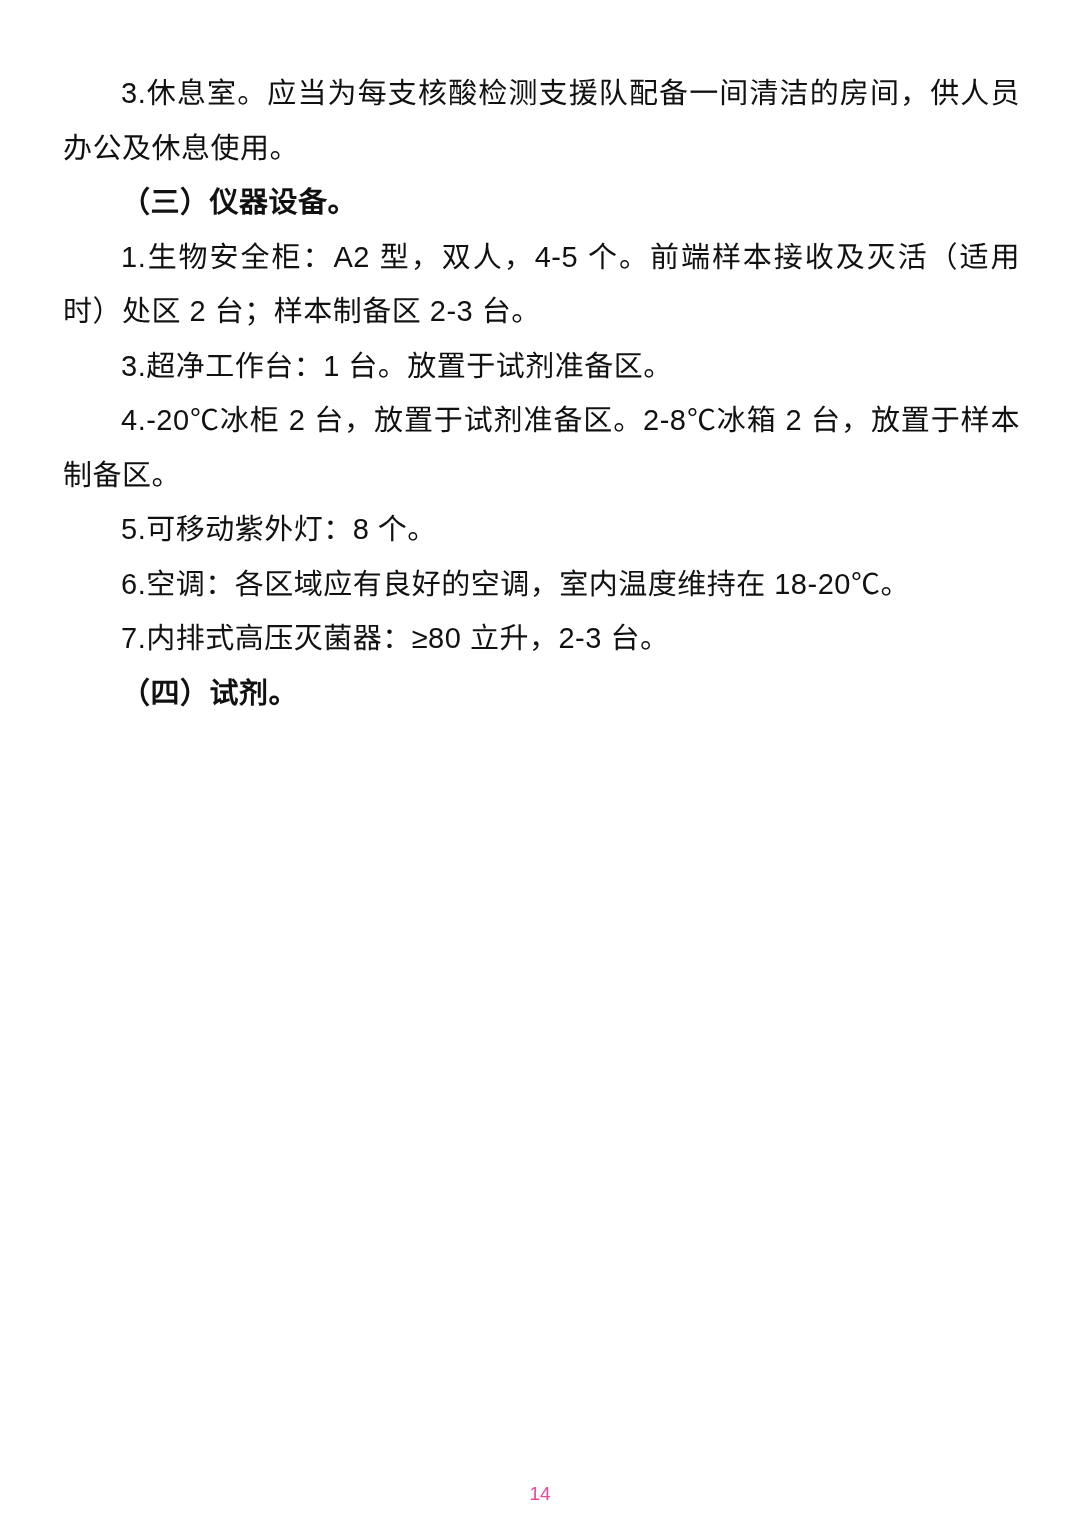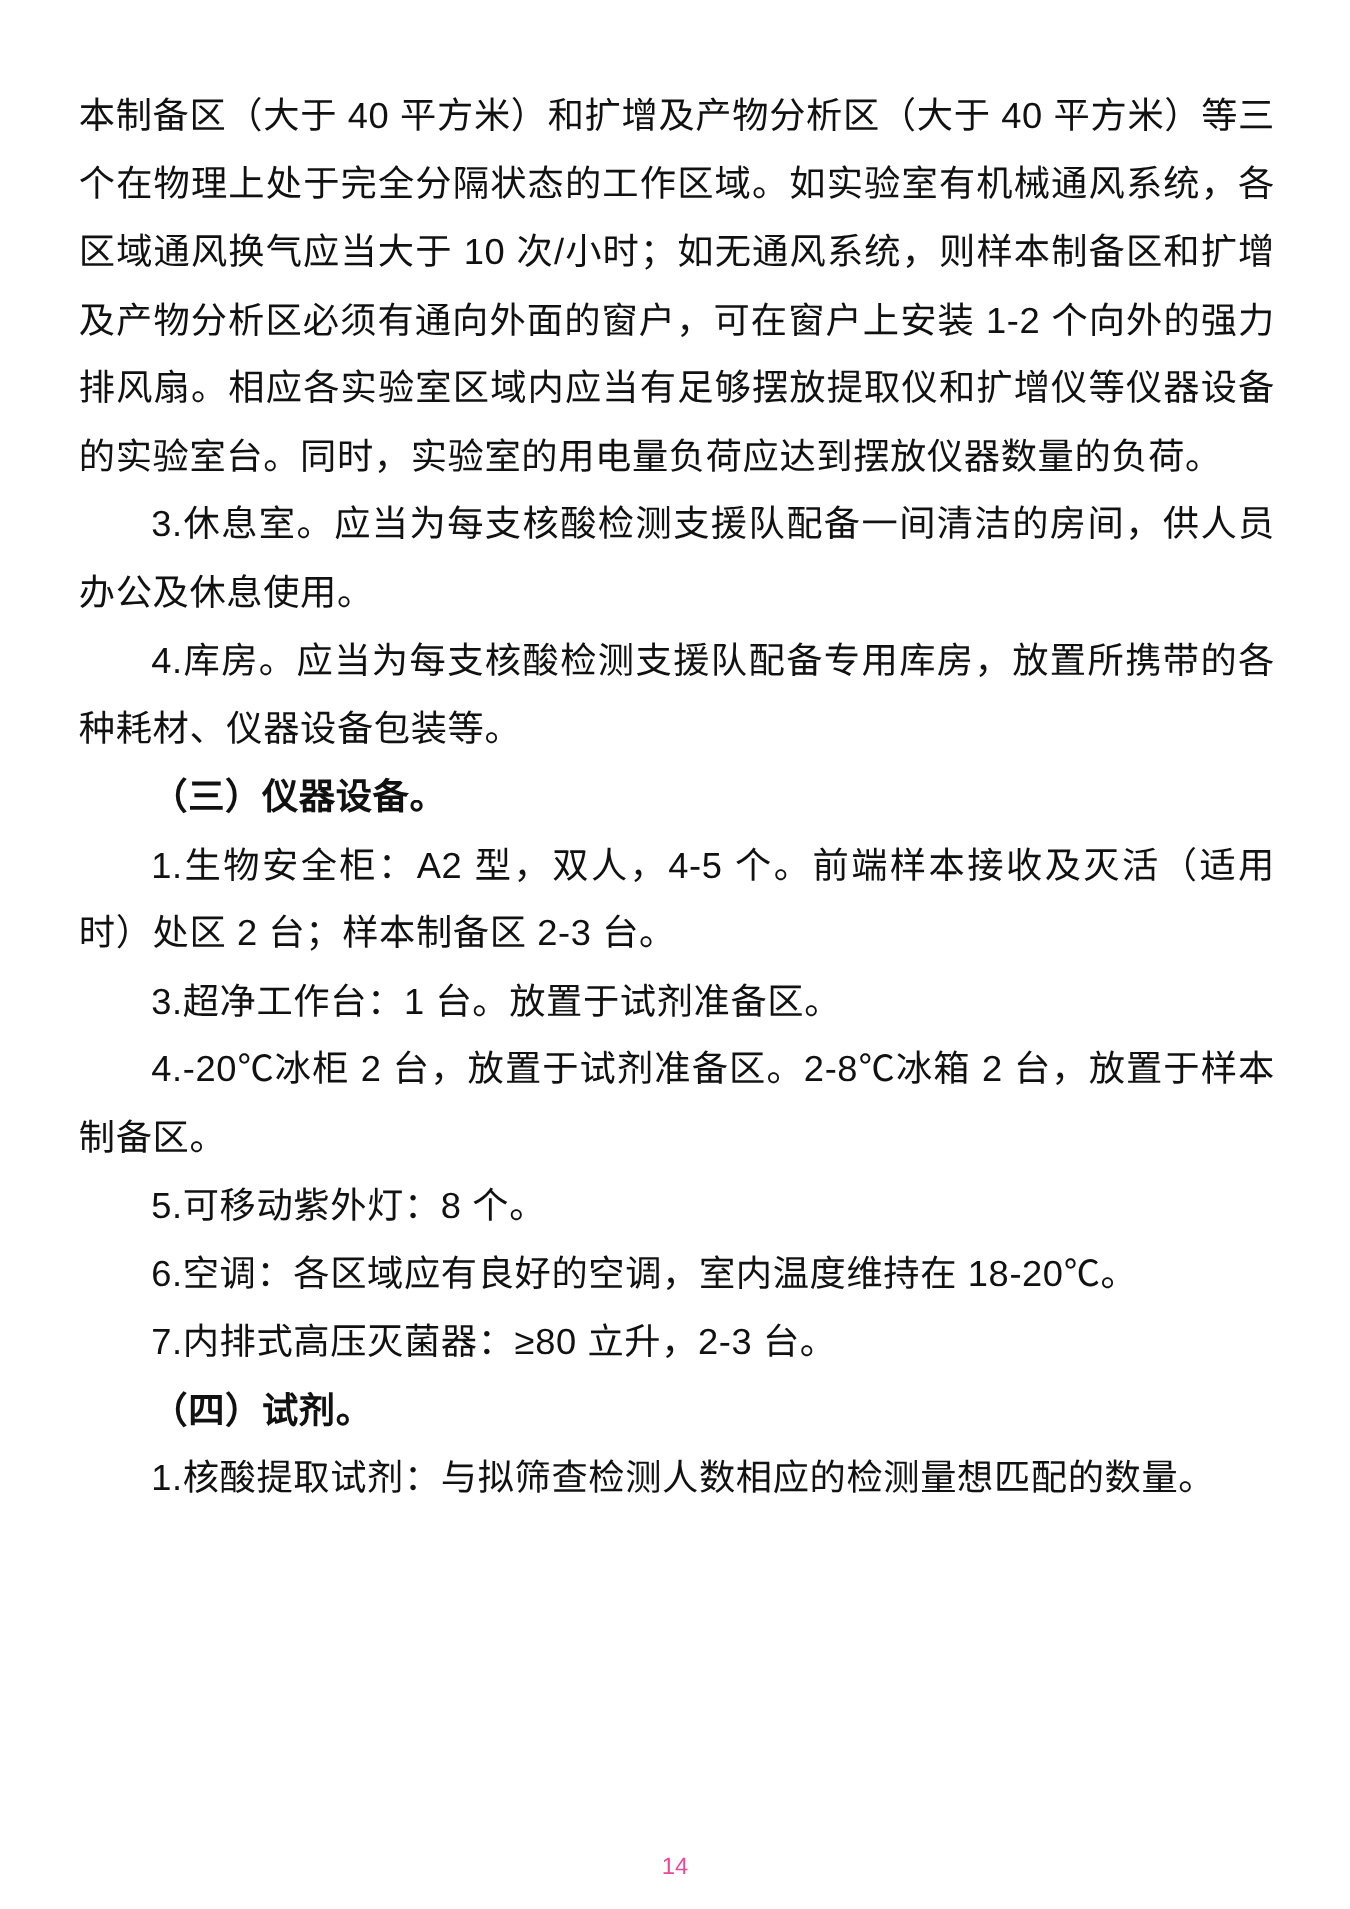--- a/index.html
+++ b/index.html
@@ -45,27 +45,24 @@
     width: 100%;
     text-align: center;
     font-size: 19px;
     color: #ec4899;
   }
 </style>
 </head>
 <body>
 
 <div class="page">
-  <p class="para">本制备区（大于 40 平方米）和扩增及产物分析区（大于 40 平方米）等三个在物理上处于完全分隔状态的工作区域。如实验室有机械通风系统，各区域通风换气应当大于 10 次/小时；如无通风系统，则样本制备区和扩增及产物分析区必须有通向外面的窗户，可在窗户上安装 1-2 个向外的强力排风扇。相应各实验室区域内应当有足够摆放提取仪和扩增仪等仪器设备的实验室台。同时，实验室的用电量负荷应达到摆放仪器数量的负荷。</p>
   <p class="para indent">3.休息室。应当为每支核酸检测支援队配备一间清洁的房间，供人员办公及休息使用。</p>
-  <p class="para indent">4.库房。应当为每支核酸检测支援队配备专用库房，放置所携带的各种耗材、仪器设备包装等。</p>
   <p class="para indent heading">（三）仪器设备。</p>
   <p class="para indent">1.生物安全柜：A2 型，双人，4-5 个。前端样本接收及灭活（适用时）处区 2 台；样本制备区 2-3 台。</p>
   <p class="para indent">3.超净工作台：1 台。放置于试剂准备区。</p>
   <p class="para indent">4.-20℃冰柜 2 台，放置于试剂准备区。2-8℃冰箱 2 台，放置于样本制备区。</p>
   <p class="para indent">5.可移动紫外灯：8 个。</p>
   <p class="para indent">6.空调：各区域应有良好的空调，室内温度维持在 18-20℃。</p>
   <p class="para indent">7.内排式高压灭菌器：≥80 立升，2-3 台。</p>
   <p class="para indent heading">（四）试剂。</p>
-  <p class="para indent">1.核酸提取试剂：与拟筛查检测人数相应的检测量想匹配的数量。</p>
 </div>
 
 <div class="footer">14</div>
 
 </body></html>

